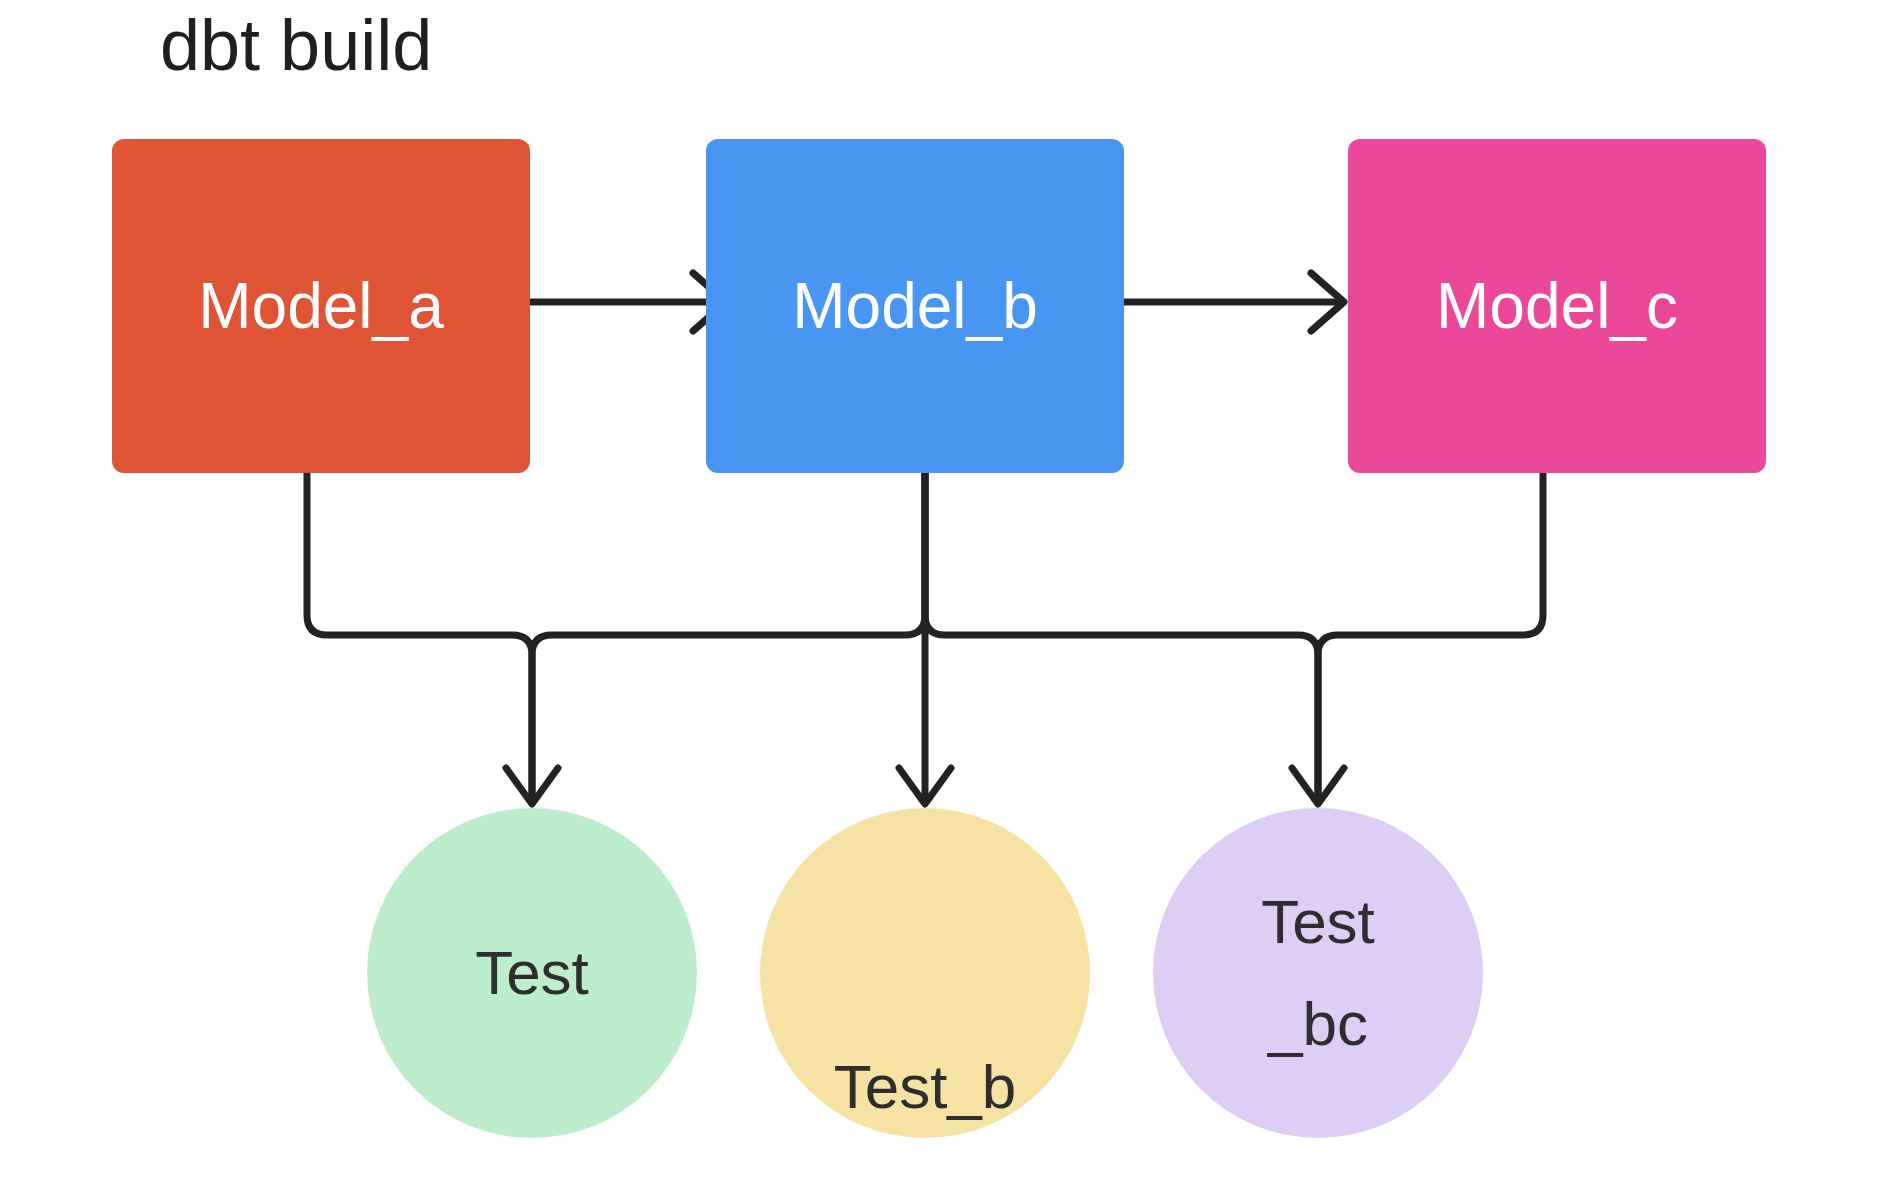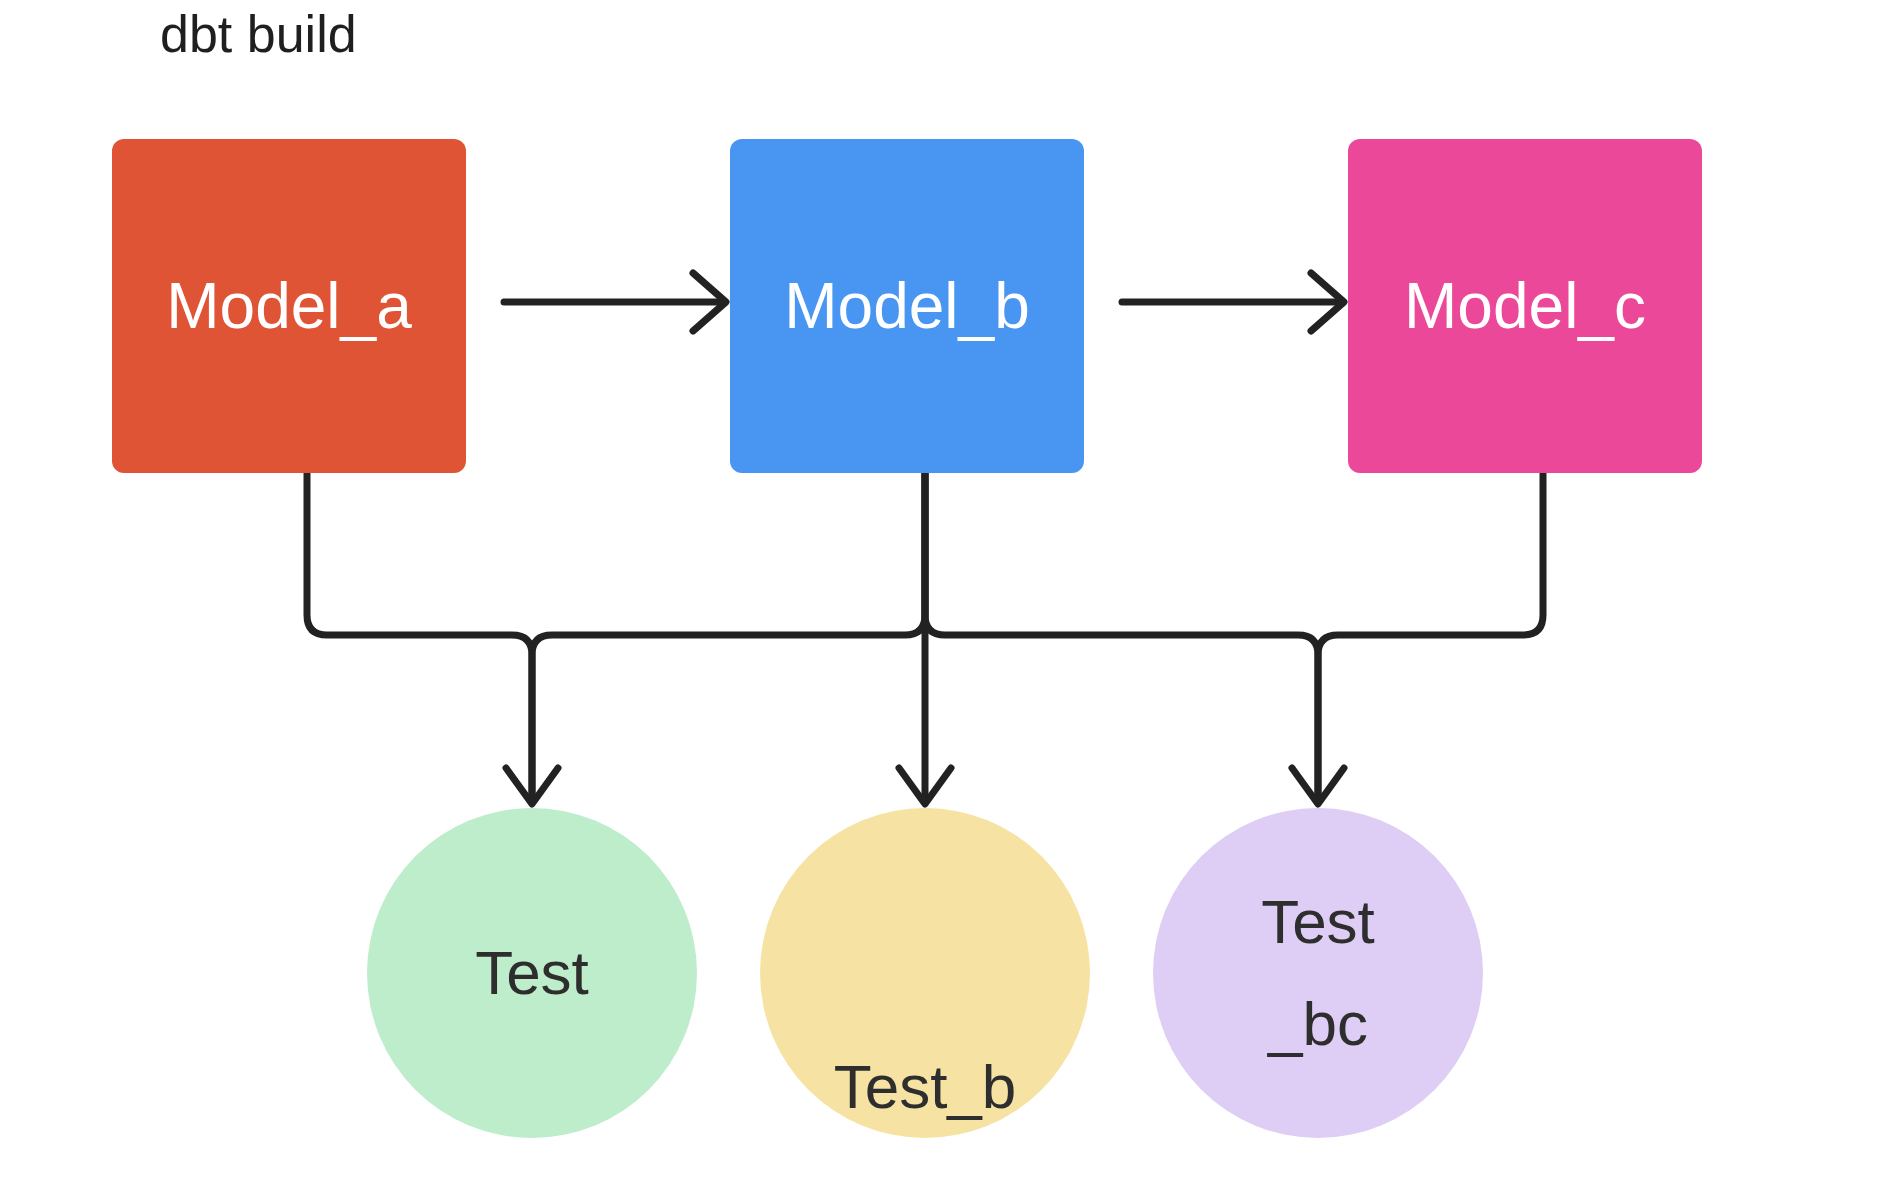--- a/index.html
+++ b/index.html
@@ -15,46 +15,46 @@
     font-family: "Liberation Sans", "DejaVu Sans", sans-serif;
   }
   .canvas {
     position: absolute;
     inset: 0;
   }
   .diagram-title {
     position: absolute;
     left: 160px;
     top: 4px;
-    font-size: 52px;
+    font-size: 72px;
     font-weight: 500;
     color: var(--c-title_text, #1f1f1f);
     white-space: nowrap;
   }
   .connector-layer {
     position: absolute;
     left: 0;
     top: 0;
   }
   .model-node {
     position: absolute;
     top: 139px;
-    width: 354px;
+    width: 418px;
     height: 334px;
     border-radius: 12px;
     display: flex;
     align-items: center;
     justify-content: center;
     color: var(--c-model_text, #ffffff);
     font-size: 64px;
     font-weight: 400;
     white-space: nowrap;
   }
   .model-a { left: 112px; background: #de5434; }
-  .model-b { left: 730px; background: #4895f2; }
+  .model-b { left: 706px; background: #4895f2; }
   .model-c { left: 1348px; background: #4dab64; }
   .test-node {
     position: absolute;
     top: 808px;
     width: 330px;
     height: 330px;
     border-radius: 50%;
     display: flex;
     flex-direction: column;
     align-items: center;

